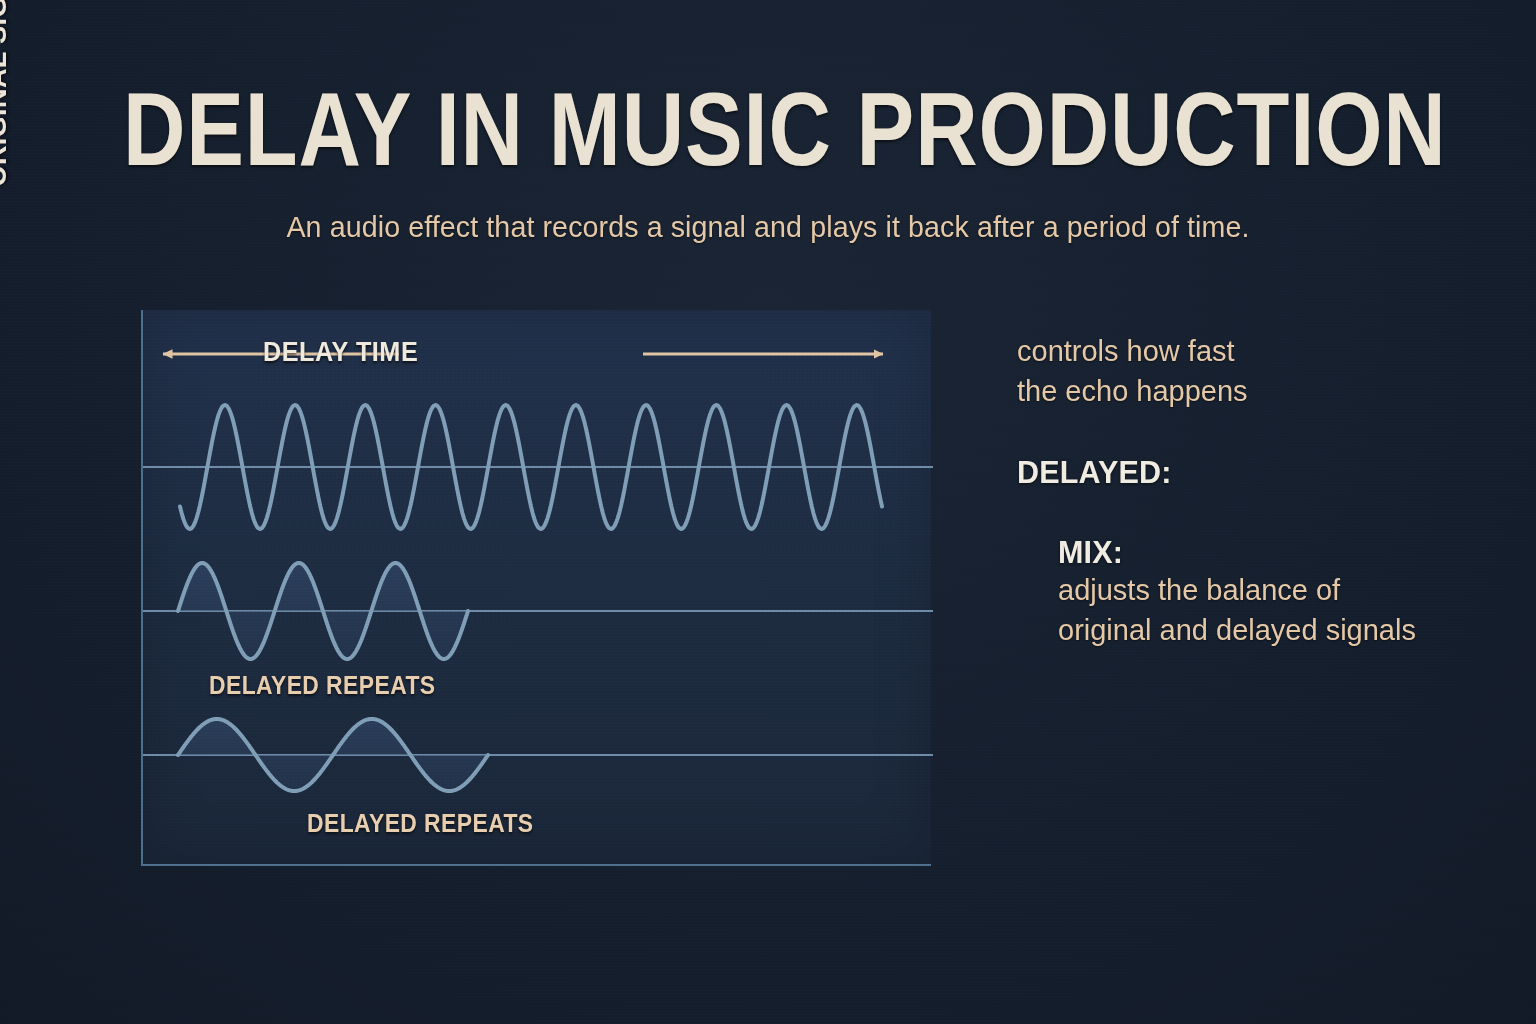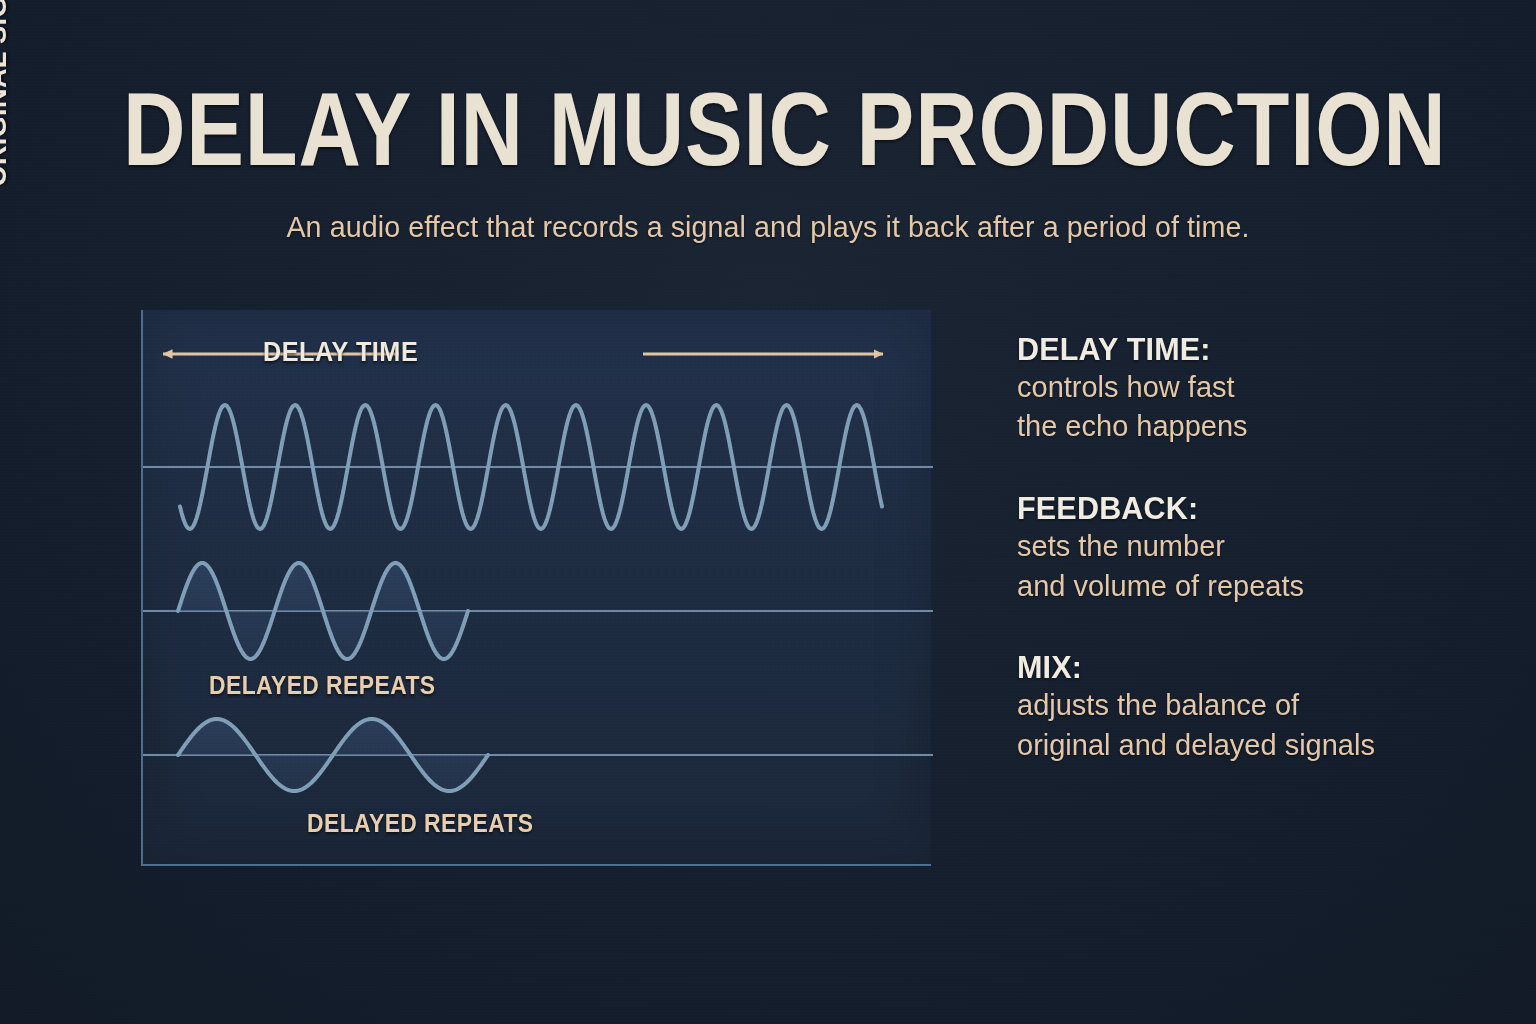--- a/index.html
+++ b/index.html
@@ -119,21 +119,21 @@
   #repeat-label-1 { left:209px; top:670px; }
   #repeat-label-2 { left:307px; top:808px; }
 
   
   #right-col {
     position:absolute;
     left:1017px; top:332px;
     width:490px;
   }
   .param-block { margin-bottom:44px; }
-  .param-block:last-child { margin-bottom:0; }
+  .param-block:last-child { margin-bottom:0;margin-left:41px; }
   .param-term {
     color:#f1ece1;
     font-weight:bold;
     font-size:30.5px;
     letter-spacing:.2px;
     line-height:1.17;
     text-shadow:0 1px 3px rgba(0,0,0,.55);
   }
   .param-desc {
     color:#e4c7a5;
@@ -189,28 +189,25 @@
 
   <div class="delay-time-label">DELAY TIME</div>
 
   <div class="repeat-label" id="repeat-label-1">DELAYED REPEATS</div>
 
   <div class="repeat-label" id="repeat-label-2">DELAYED REPEATS</div>
 
 
   <div id="right-col">
     <div class="param-block">
-      <div class="param-term">DELAY TIME:</div>
       <div class="param-desc">controls how fast
 the echo happens</div>
     </div>
     <div class="param-block">
-      <div class="param-term">FEEDBACK:</div>
-      <div class="param-desc">sets the number
-and volume of repeats</div>
+      <div class="param-term">DELAYED:</div>
     </div>
     <div class="param-block">
       <div class="param-term">MIX:</div>
       <div class="param-desc">adjusts the balance of
 original and delayed signals</div>
     </div>
   </div>
 
   <div id="grain"></div>
 </div>

